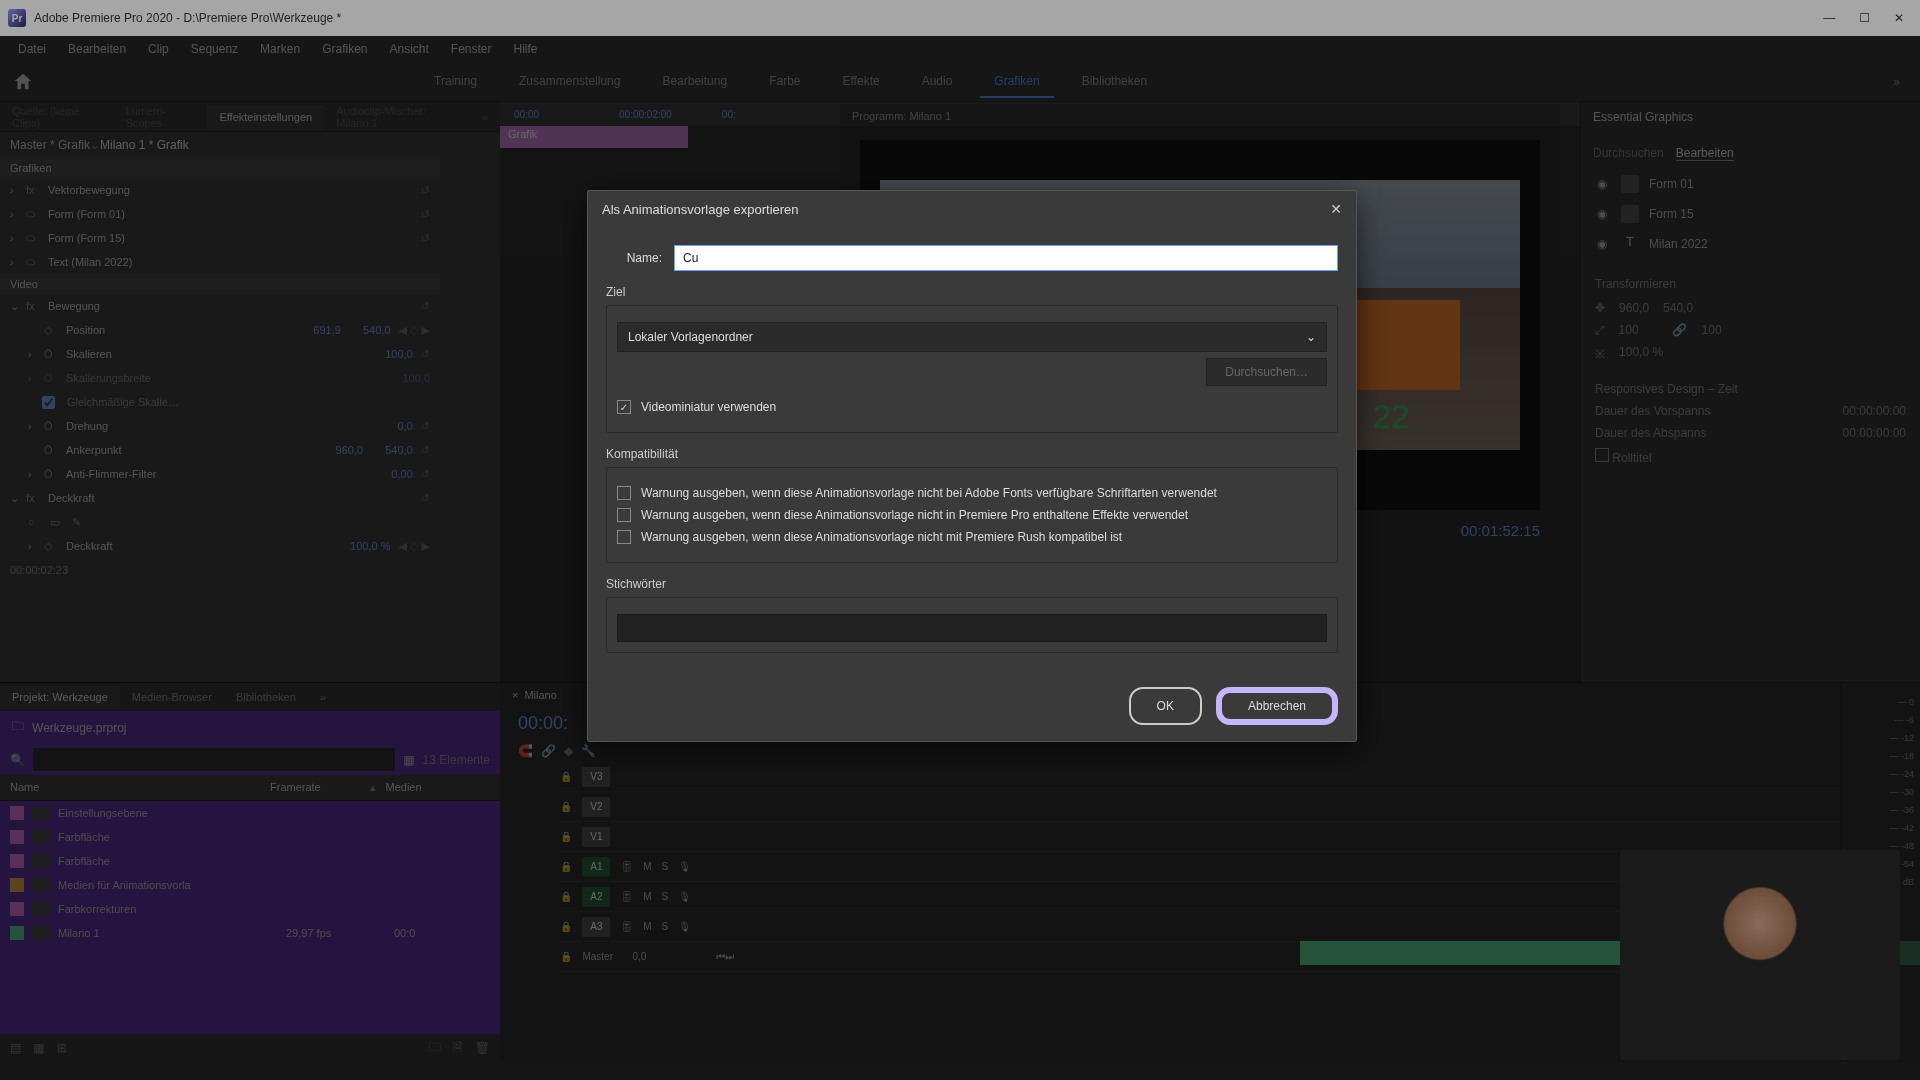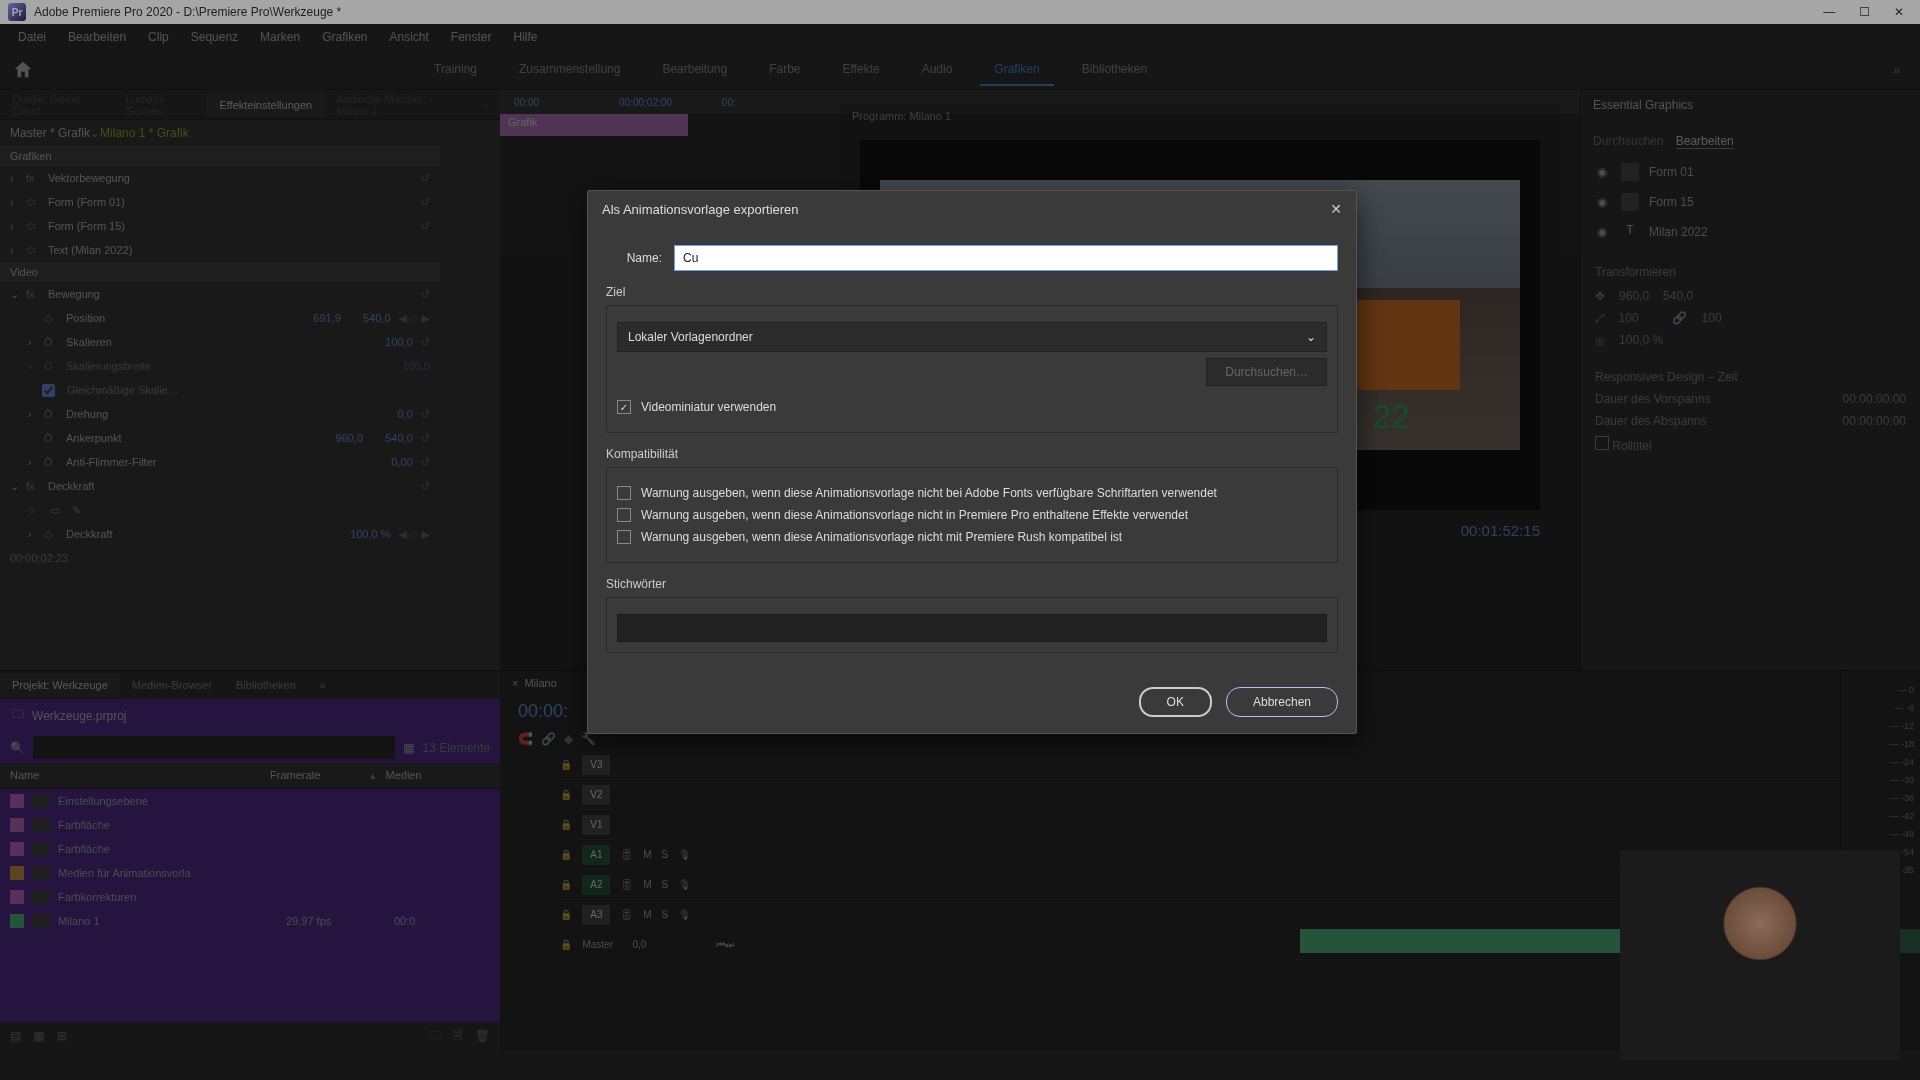--- a/index.html
+++ b/index.html
@@ -1,36 +1,36 @@
 <!DOCTYPE html>
 <html><head>
 <meta charset="utf-8">
 <style>
 *{margin:0;padding:0;box-sizing:border-box;font-family:'Segoe UI',Arial,sans-serif;user-select:none}
 body{background:#232323;color:#b8b8b8;font-size:12px;overflow:hidden;width:1920px;height:1080px;position:relative}
-.titlebar{height:24px;background:#fff;display:flex;align-items:center;padding:0 8px;color:#333;justify-content:space-between}
+.titlebar{height:36px;background:#fff;display:flex;align-items:center;padding:0 8px;color:#333;justify-content:space-between}
 .titlebar-left{display:flex;align-items:center;gap:8px}
 .app-icon{width:18px;height:18px;background:linear-gradient(135deg,#9999ff,#2a2a5e);border-radius:3px;display:flex;align-items:center;justify-content:center;color:#fff;font-size:10px;font-weight:bold}
 .win-controls{display:flex;gap:24px;padding-right:8px}
 .menubar{height:26px;background:#232323;display:flex;align-items:center;padding:0 8px;gap:2px}
 .menubar span{padding:4px 10px;cursor:pointer;color:#ccc}
 .workspace-bar{height:40px;background:#232323;border-bottom:1px solid #111;display:flex;align-items:center;padding:0 12px}
 .home-icon{width:22px;height:22px;margin-right:24px}
 .ws-tabs{display:flex;gap:14px;margin-left:auto;margin-right:auto}
 .ws-tab{padding:8px 14px;color:#999;cursor:pointer;border-bottom:2px solid transparent}
 .ws-tab.active{color:#4a90ff;border-bottom-color:#4a90ff}
 .ws-more{margin-left:auto;color:#888;padding:8px}
 .main-area{display:flex;height:580px}
 .left-panel{width:500px;display:flex;flex-direction:column;background:#1d1d1d}
 .panel-tabs{height:30px;display:flex;align-items:center;background:#232323;border-bottom:1px solid #111;font-size:11px}
 .panel-tab{padding:6px 12px;color:#888;cursor:pointer}
 .panel-tab.active{color:#ddd;background:#2b2b2b}
 .panel-tab.dim{opacity:.4}
 .effect-header{padding:6px 10px;display:flex;align-items:flex-end;background:#2b2b2b}
-.effect-link{color:#84cc16;cursor:pointer}
+.effect-link{color:#e5e5e5;cursor:pointer}
 .effect-content{flex:1;background:#2b2b2b;overflow:hidden;font-size:11px}
 .eff-section{padding:4px 10px;background:#3a3a3a;color:#ccc}
 .eff-row{display:flex;align-items:center;padding:3px 10px;gap:8px;height:24px}
 .eff-row .tw{width:8px;display:inline-block}
 .eff-row .fx{width:14px;color:#888}
 .eff-row .lbl{flex:1;color:#ccc}
 .eff-row .val{color:#6a9fff;font-size:11px}
 .eff-row .kf{color:#666;margin-left:auto}
 .indent{padding-left:28px}
 .indent2{padding-left:42px}
@@ -84,21 +84,21 @@
 .frow label{width:56px;text-align:right;font-size:12px;color:#ddd}
 .frow input[type=text]{flex:1;background:#fff;border:1px solid #6a9fff;padding:5px 8px;color:#222;font-size:12px;outline:none}
 .fsection{margin:14px 0 6px;font-size:12px;color:#ccc}
 .select-box{background:#2b2b2b;border:1px solid #222;padding:7px 10px;display:flex;justify-content:space-between;align-items:center;cursor:pointer;margin:6px 0;font-size:12px}
 .browse-btn{margin-left:auto;background:#2b2b2b;border:1px solid #222;padding:6px 18px;color:#666;font-size:12px}
 .chk-row{display:flex;align-items:center;gap:10px;margin:8px 0;font-size:12px}
 .chk{width:14px;height:14px;border:1px solid #888;display:inline-flex;align-items:center;justify-content:center;font-size:10px;color:#ddd;cursor:pointer}
 .chk.checked::after{content:"✓"}
 .tags-input{background:#222;border:1px solid #1a1a1a;height:28px;width:100%;margin-top:6px}
 .modal-footer{display:flex;justify-content:flex-end;gap:14px;padding:16px 18px}
-.btn{padding:6px 26px;border-radius:14px;border:1px solid #c4b5fd;background:transparent;color:#ddd;cursor:pointer;font-size:12px}
+.btn{padding:6px 26px;border-radius:14px;border:6px solid #c4b5fd;background:transparent;color:#ddd;cursor:pointer;font-size:12px}
 .btn.primary{border:2px solid #ccc}
 
 
 .dim-bg{opacity:.55;pointer-events:none}
 </style>
 </head>
 <body>
 
 <div class="titlebar">
   <div class="titlebar-left">

